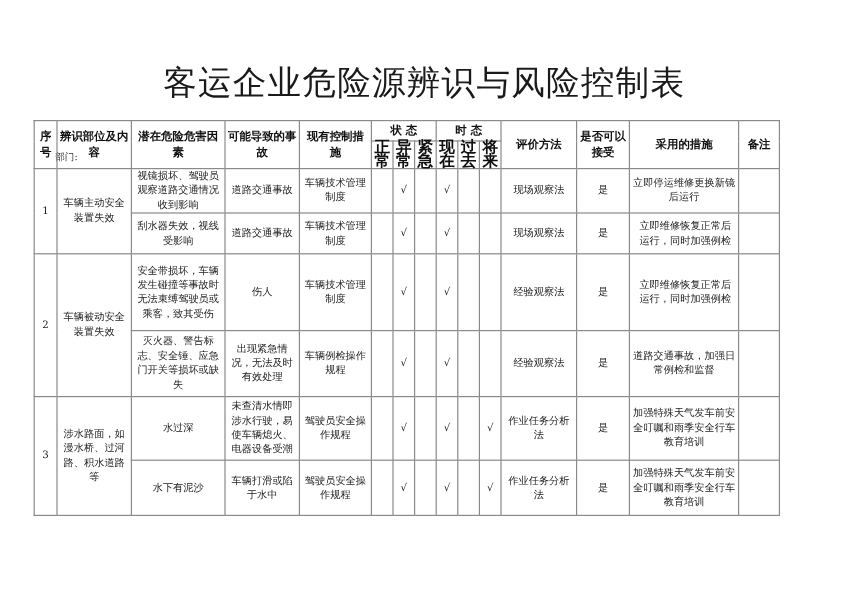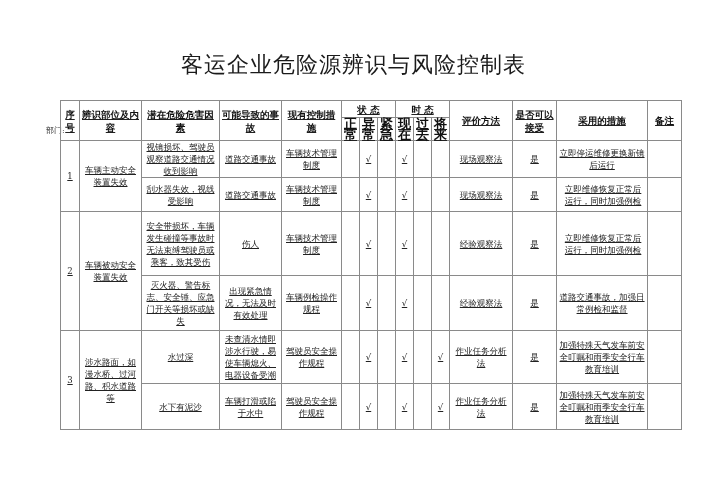--- a/index.html
+++ b/index.html
@@ -6,32 +6,31 @@
       margin: 0; padding: 0;
       width: 707px; height: 500px;
       background: #ffffff;
       overflow: hidden;
       font-family: "DejaVu Serif", "Liberation Serif", serif;
       color: #222;
     }
     .page { position: relative; width: 707px; height: 500px; }
     .title {
       position: absolute; left: 0; top: 50px; width: 707px;
-      text-align: center; font-size: 22px; letter-spacing: 1px; color: #1a1a1a;
+      text-align: center; font-size: 28px; letter-spacing: 1px; color: #1a1a1a;
     }
     .dept {
       position: absolute; left: 46px; top: 88px;
       font-size: 8px; color: #333; margin-top: 37px;
     }
     table.risk {
-      position: absolute; left: 60px; top: 100px;
+      position: absolute; left: 28px; top: 100px;
       border-collapse: collapse;
       table-layout: fixed;
       width: 622px;
-      text-decoration: underline;
     }
     table.risk td, table.risk th {
       border: 1px solid #8a8a8a;
       text-align: center; vertical-align: middle;
       padding: 0 2px;
       font-size: 8.5px; line-height: 12px;
       font-weight: normal;
       word-break: break-all;
     }
     table.risk th {

